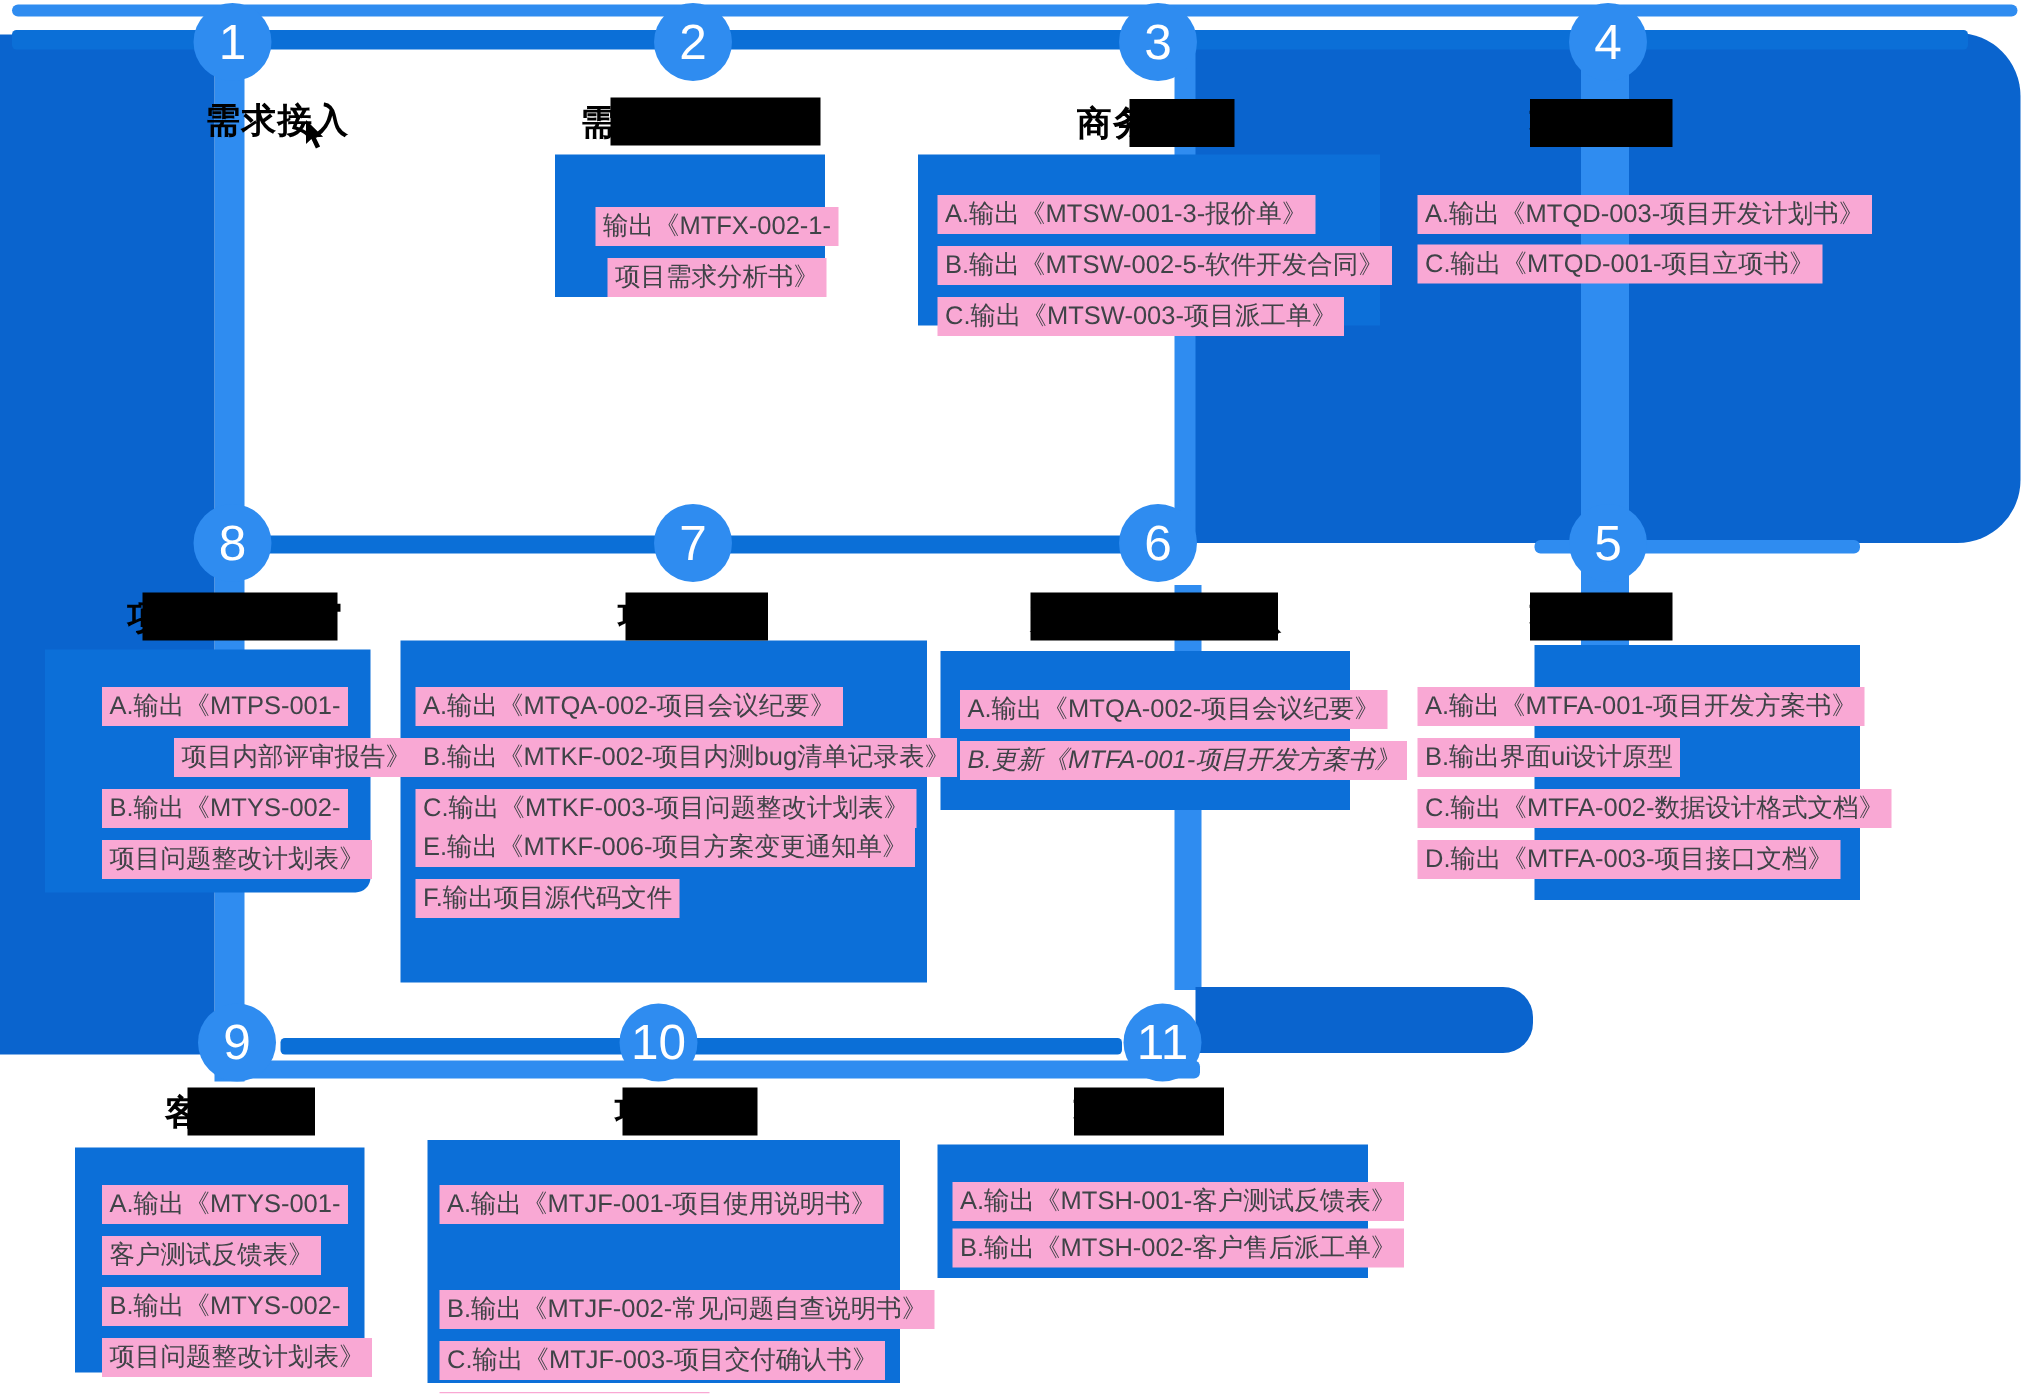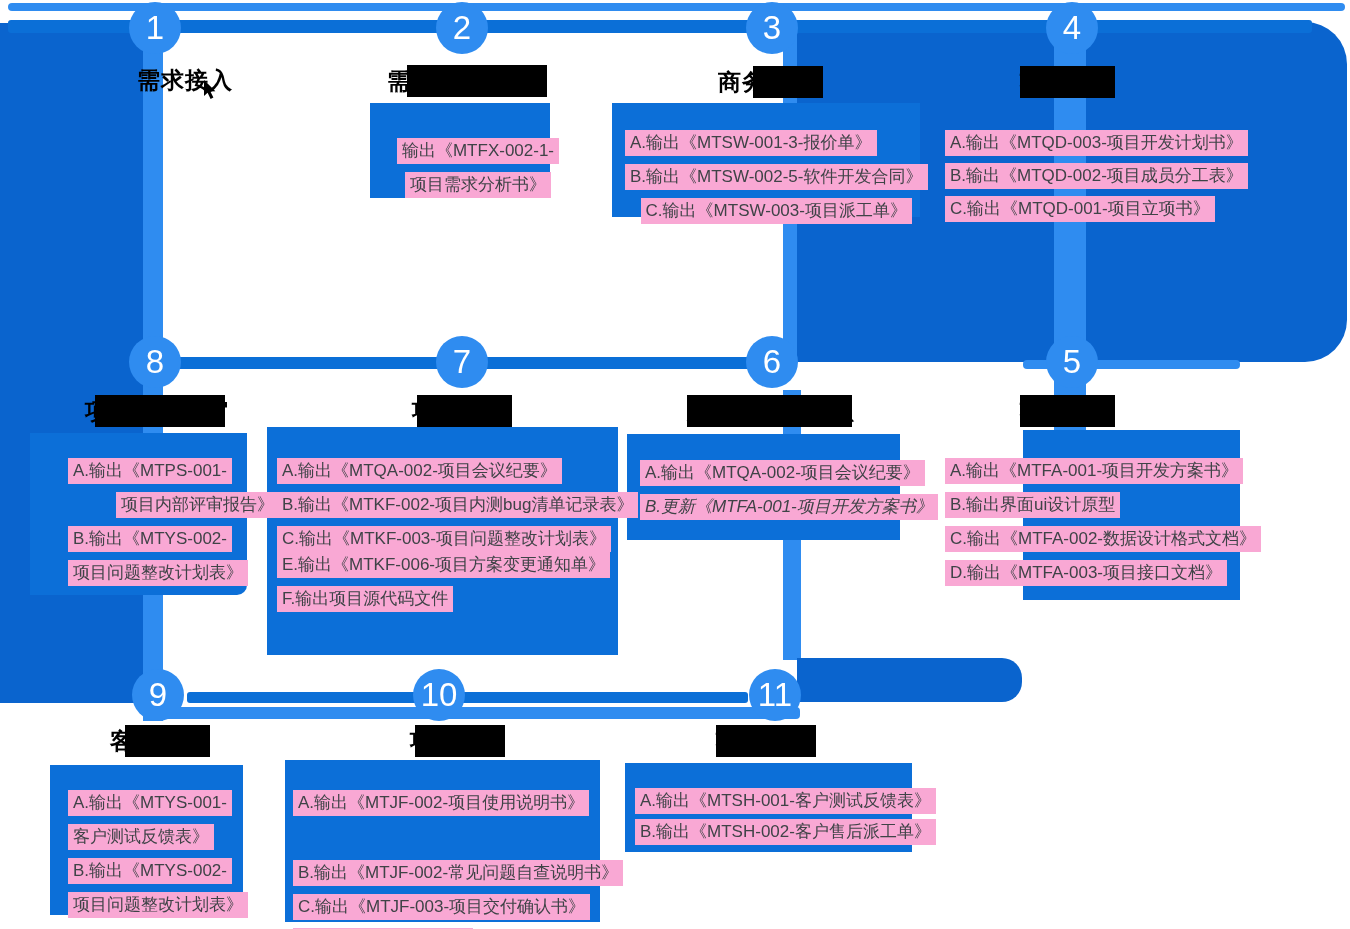--- a/index.html
+++ b/index.html
@@ -63,27 +63,26 @@
       <div class="title" style="left: 387px; top: 67px;"><span>需求评估分析</span><div class="glitch" style="left: 20px; width: 140px;"></div></div>
       <div class="items centered" style="left: 388px; top: 138px;">
         <div class="row" style="margin-bottom: 8px;"><span>输出《MTFX-002-1-</span></div>
         <div class="row" style="margin-bottom: 8px;"><span>项目需求分析书》</span></div>
       </div>
       <div class="circle" style="left: 462px; top: 28px;">2</div>
       <div class="title" style="left: 718px; top: 68px;"><span>商务谈判</span><div class="glitch" style="left: 35px; width: 70px;"></div></div>
       <div class="items" style="left: 625px; top: 130px;">
         <div class="row" style="margin-bottom: 8px;"><span>A.输出《MTSW-001-3-报价单》</span></div>
         <div class="row" style="margin-bottom: 8px;"><span>B.输出《MTSW-002-5-软件开发合同》</span></div>
-        <div class="row" style="margin-bottom: 1px; text-align: center;"><span>C.输出《MTSW-003-项目派工单》</span></div>
+        <div class="row" style="margin-bottom: 1px;"><span>C.输出《MTSW-003-项目派工单》</span></div>
       </div>
       <div class="circle" style="left: 772px; top: 28px;">3</div>
       <div class="title" style="left: 1020px; top: 68px;"><span>项目启动</span><div class="glitch" style="left: 0px; width: 95px;"></div></div>
       <div class="items" style="left: 945px; top: 130px;">
         <div class="row" style="margin-bottom: 7px;"><span>A.输出《MTQD-003-项目开发计划书》</span></div>
-        <div class="row" style="margin-bottom: 7px;"><span>B.输出《MTQD-002-项目成员分工表》</span></div>
         <div class="row" style="margin-bottom: 7px;"><span>C.输出《MTQD-001-项目立项书》</span></div>
       </div>
       <div class="circle" style="left: 1072px; top: 28px;">4</div>
       <div class="title" style="left: 1020px; top: 397px;"><span>项目方案</span><div class="glitch" style="left: 0px; width: 95px;"></div></div>
       <div class="items" style="left: 945px; top: 458px;">
         <div class="row" style="margin-bottom: 8px;"><span>A.输出《MTFA-001-项目开发方案书》</span></div>
         <div class="row" style="margin-bottom: 8px;"><span>B.输出界面ui设计原型</span></div>
         <div class="row" style="margin-bottom: 8px;"><span>C.输出《MTFA-002-数据设计格式文档》</span></div>
         <div class="row" style="margin-bottom: 8px;"><span>D.输出《MTFA-003-项目接口文档》</span></div>
       </div>
@@ -114,21 +113,21 @@
       <div class="title" style="left: 110px; top: 727px;"><span>客户验收</span><div class="glitch" style="left: 15px; width: 85px;"></div></div>
       <div class="items" style="left: 68px; top: 790px;">
         <div class="row" style="margin-bottom: 8px;"><span>A.输出《MTYS-001-</span></div>
         <div class="row" style="margin-bottom: 8px;"><span>客户测试反馈表》</span></div>
         <div class="row" style="margin-bottom: 8px;"><span>B.输出《MTYS-002-</span></div>
         <div class="row" style="margin-bottom: 8px;"><span>项目问题整改计划表》</span></div>
       </div>
       <div class="circle" style="left: 158px; top: 695px;">9</div>
       <div class="title" style="left: 410px; top: 727px;"><span>项目交付</span><div class="glitch" style="left: 5px; width: 90px;"></div></div>
       <div class="items" style="left: 293px; top: 790px;">
-        <div class="row" style="margin-bottom: 8px;"><span>A.输出《MTJF-002-项目使用说明书》</span></div>
+        <div class="row" style="margin-bottom: 8px;"><span>A.输出《MTJF-001-项目使用说明书》</span></div>
         <div class="row" style="margin-bottom: 8px; margin-top: 44px;"><span>B.输出《MTJF-002-常见问题自查说明书》</span></div>
         <div class="row" style="margin-bottom: 8px;"><span>C.输出《MTJF-003-项目交付确认书》</span></div>
         <div class="row" style="margin-bottom: 8px;"><span>D.交付项目源代码文件</span></div>
       </div>
       <div class="circle" style="left: 439px; top: 695px;">10</div>
       <div class="title" style="left: 716px; top: 727px;"><span>项目售后</span><div class="glitch" style="left: 0px; width: 100px;"></div></div>
       <div class="items" style="left: 635px; top: 788px;">
         <div class="row" style="margin-bottom: 5px;"><span>A.输出《MTSH-001-客户测试反馈表》</span></div>
         <div class="row" style="margin-bottom: 5px;"><span>B.输出《MTSH-002-客户售后派工单》</span></div>
       </div>

